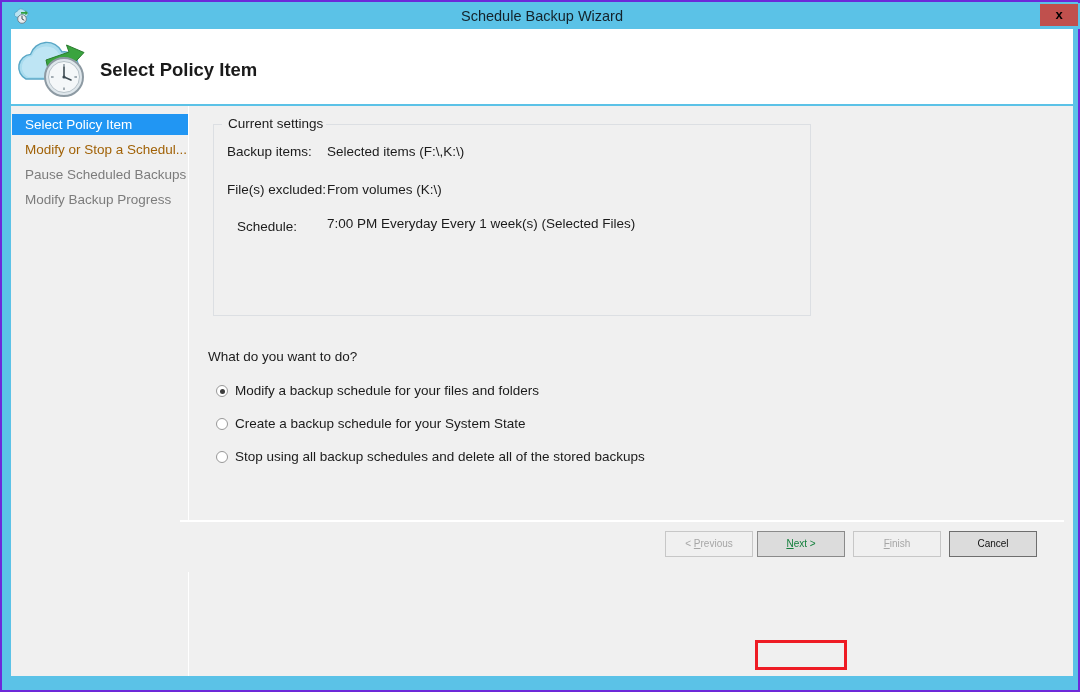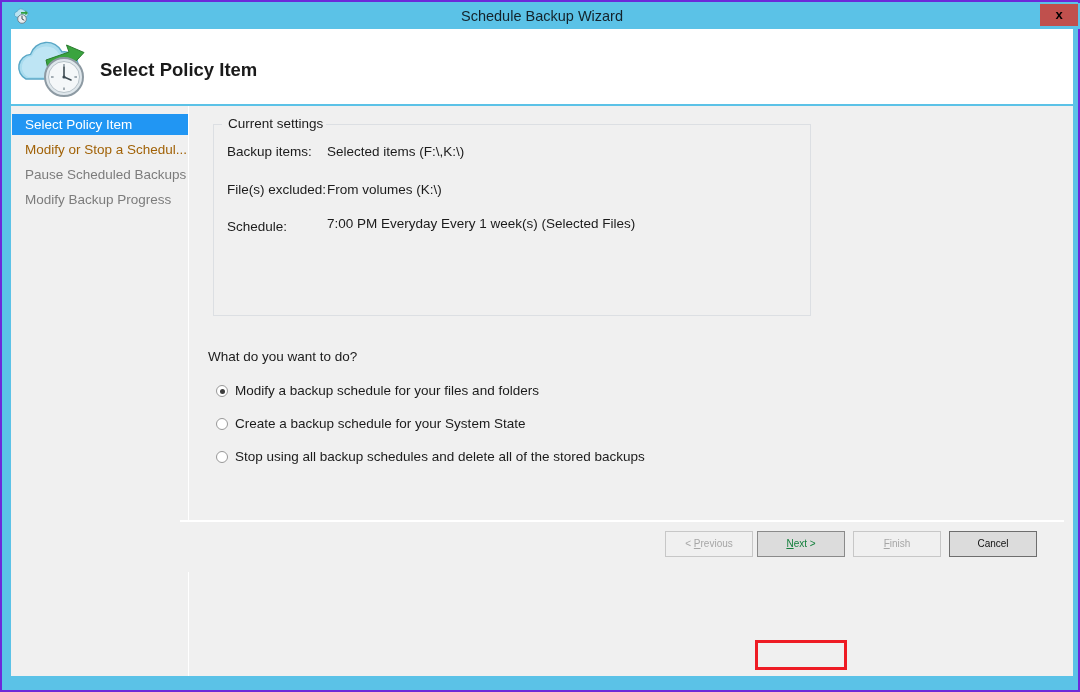--- a/index.html
+++ b/index.html
@@ -320,21 +320,21 @@
       <div id="groupbox-top-left"></div>
       <div id="groupbox-top-right"></div>
       <div id="groupbox-legend">Current settings</div>
 
       <div class="setting-row setting-label" style="top:38px;">Backup items:</div>
       <div class="setting-row setting-value" style="top:38px;text-align:right;">Selected items (F:\,K:\)</div>
 
       <div class="setting-row setting-label" style="top:76px;">File(s) excluded:</div>
       <div class="setting-row setting-value" style="top:76px;">From volumes (K:\)</div>
 
-      <div class="setting-row setting-label" style="top:113px;">Schedule:</div>
+      <div class="setting-row setting-label" style="top:113px;margin-left:10px;">Schedule:</div>
       <div class="setting-row setting-value" style="top:110px;">7:00 PM Everyday Every 1 week(s) (Selected Files)</div>
 
       <div id="question">What do you want to do?</div>
 
       <div class="radio-row" style="top:277px;">
         <span class="radio-mark checked"></span>
         <span class="radio-label">Modify a backup schedule for your files and folders</span>
       </div>
       <div class="radio-row" style="top:310px;">
         <span class="radio-mark"></span>

